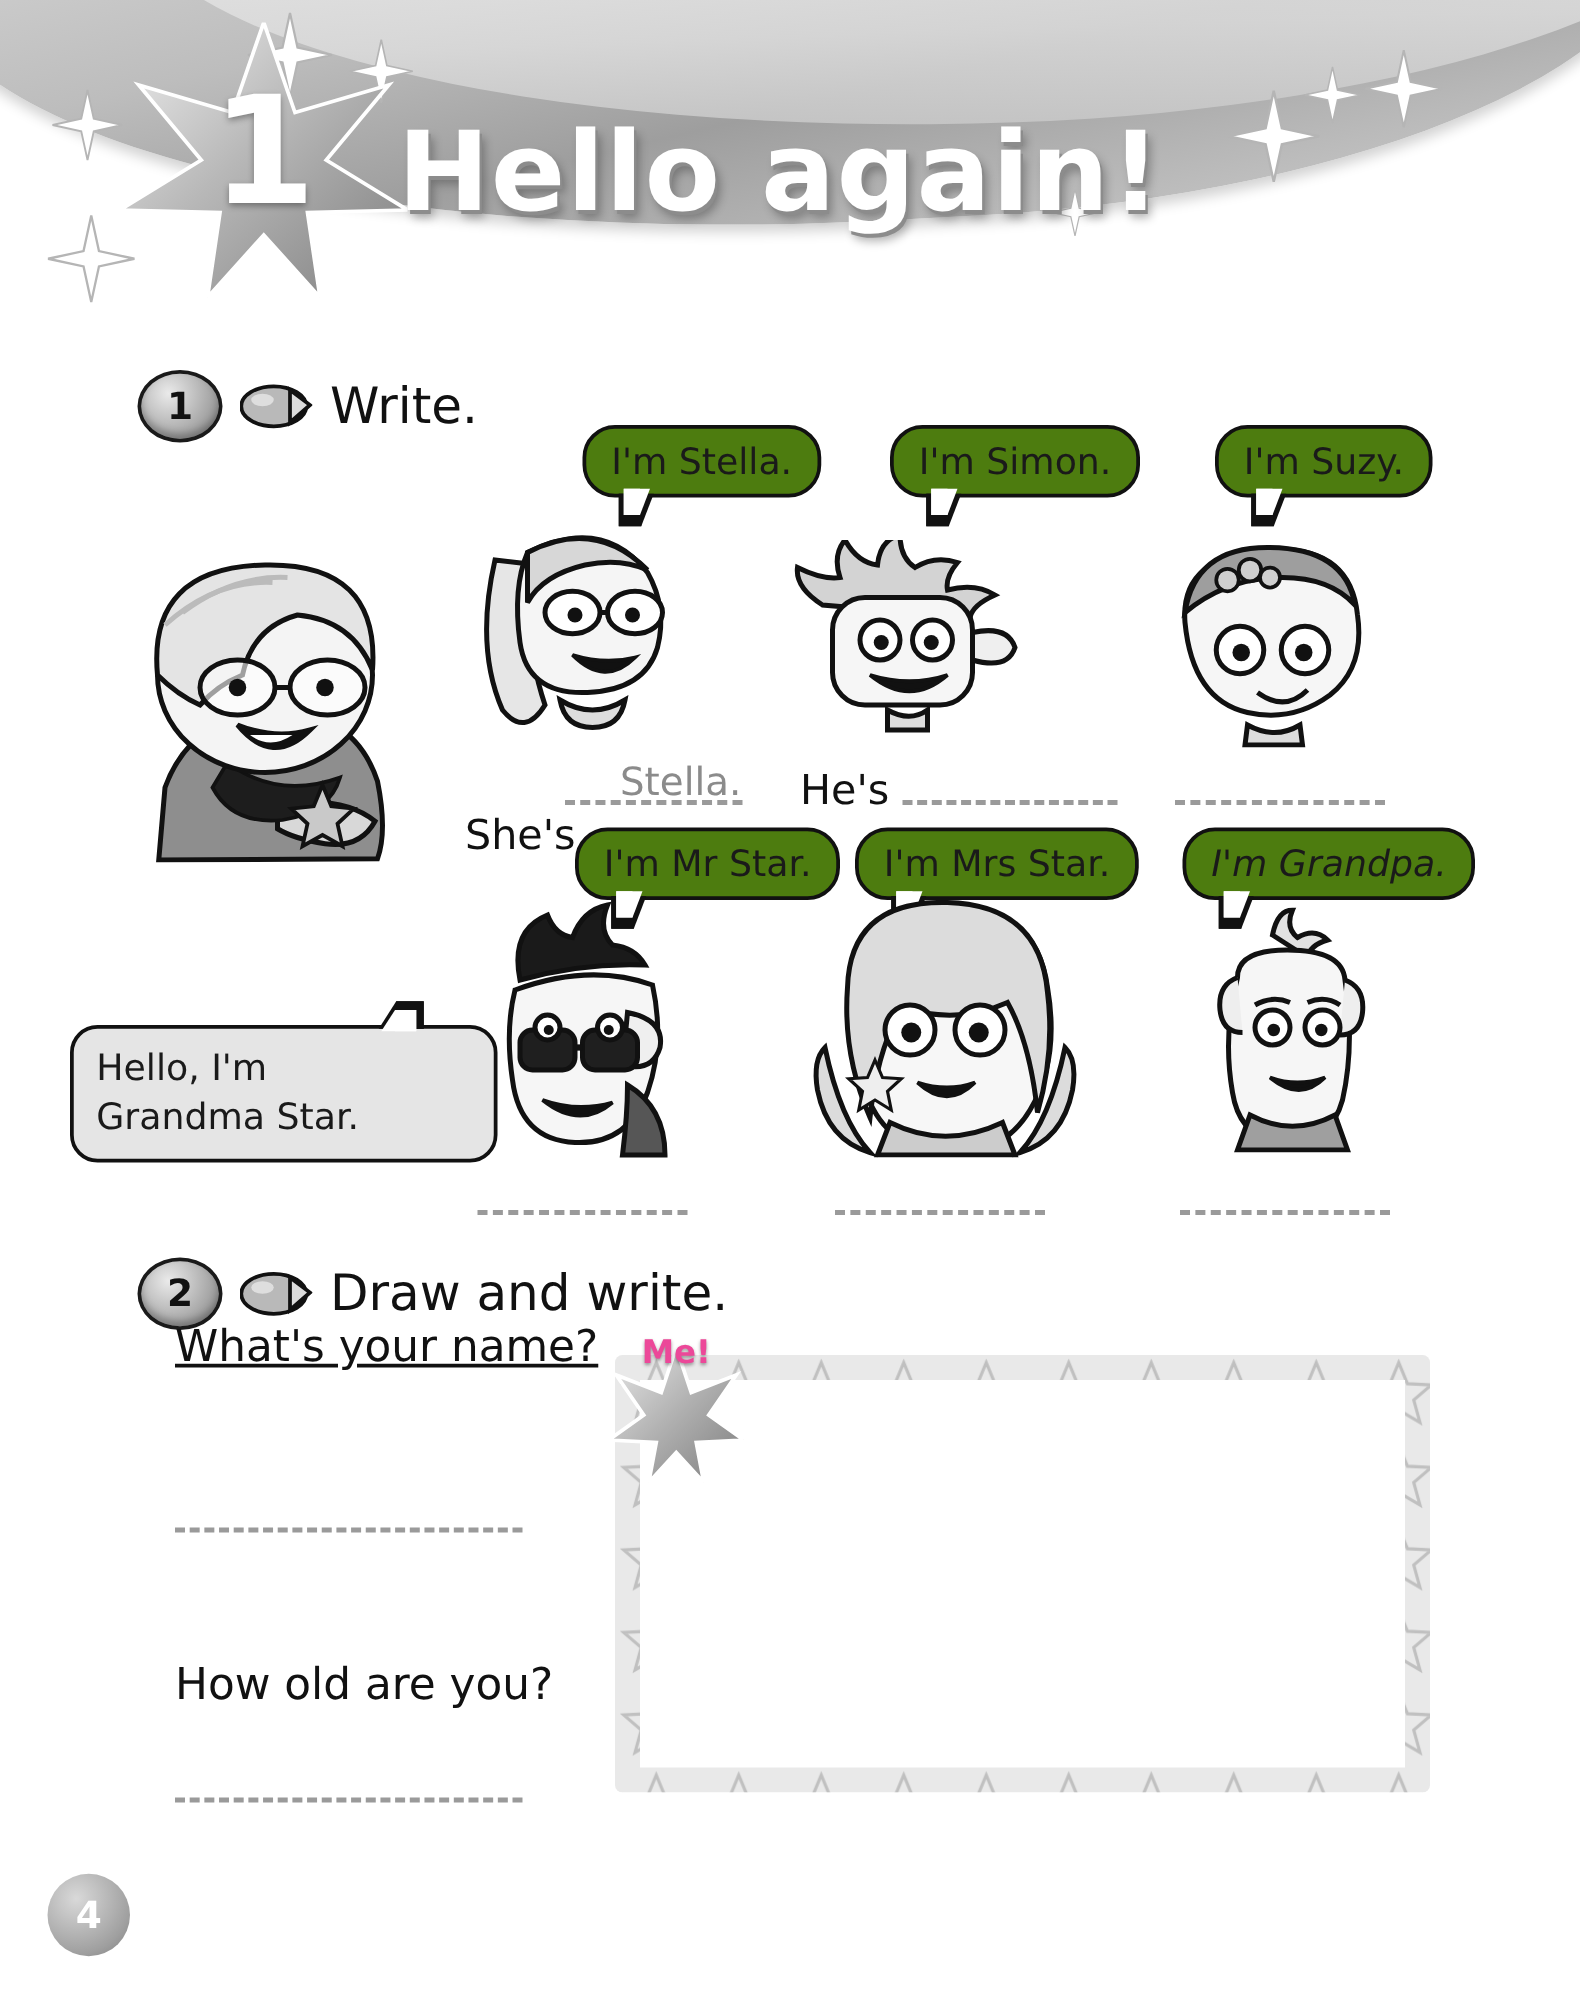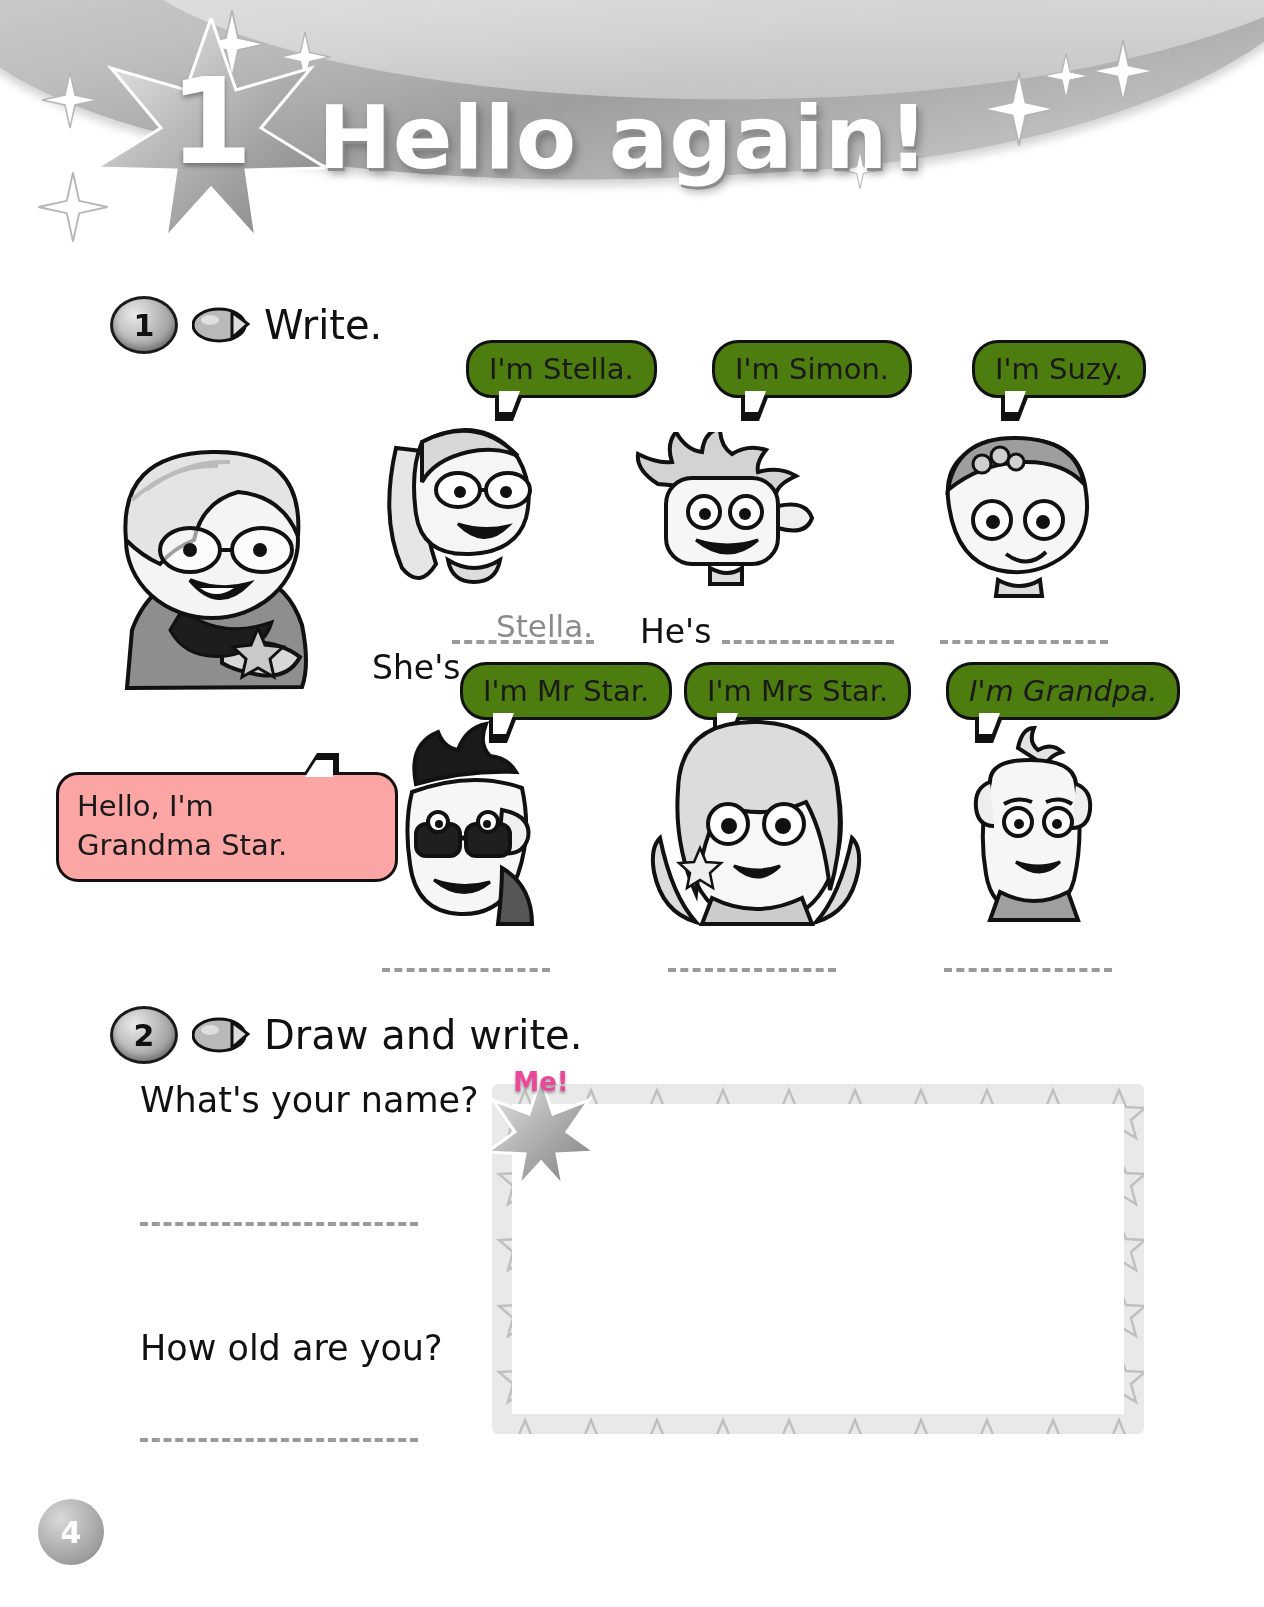--- a/index.html
+++ b/index.html
@@ -127,26 +127,27 @@
     content:"";
     position: absolute;
     top: -30px; left: -14px;
     border-left: 13px solid #fff;
     border-right: 8px solid transparent;
     border-top: 21px solid #fff;
   }
 
   .bubble-multi {
     position: absolute;
-    background: #fca5a5;
+    background: #e5e5e5;
     border: 3px solid #111;
     border-radius: 22px;
     padding: 12px 18px 14px 18px;
     font-size: 29px;
     line-height: 1.35;
+    margin-top: 48px;
   }
 
   
   .char { position: absolute; }
 
   
   .dashline {
     position: absolute;
     border-top: 4px dashed #9a9a9a;
     height: 0;
@@ -458,21 +459,21 @@
   <span class="pencil-icon">
     <svg width="58" height="42" viewBox="0 0 58 42">
       <ellipse cx="27" cy="21" rx="26" ry="16" fill="#b9b9b9" stroke="#111" stroke-width="3"></ellipse>
       <path d="M40 8 L56 20 L40 34 Z" fill="#dcdcdc" stroke="#111" stroke-width="3"></path>
       <ellipse cx="18" cy="16" rx="9" ry="5" fill="#eee" opacity=".7"></ellipse>
     </svg>
   </span>
   <span class="ex-title">Draw and write.</span>
 </div>
 
-<div class="prompt" style="left:140px; top:1080px; font-size:35px;">What's your name?</div>
+<div class="prompt" style="left:140px; top:1058px; font-size:35px;text-decoration:underline;">What's your name?</div>
 <div class="dashline" style="left:140px; top:1222px; width:278px;"></div>
 
 <div class="prompt" style="left:140px; top:1328px; font-size:35px;">How old are you?</div>
 <div class="dashline" style="left:140px; top:1438px; width:278px;"></div>
 
 <div class="draw-frame">
   <svg style="position:absolute;left:0;top:0;width:652px;height:350px;">
     <defs>
       <pattern id="stars" width="66" height="66" patternUnits="userSpaceOnUse">
         <path d="M33 6 l7 17 l19 1 l-14 12 l5 18 l-17 -10 l-17 10 l5 -18 l-14 -12 l19 -1 Z" fill="none" stroke="#c0c0c0" stroke-width="2.5"></path>

